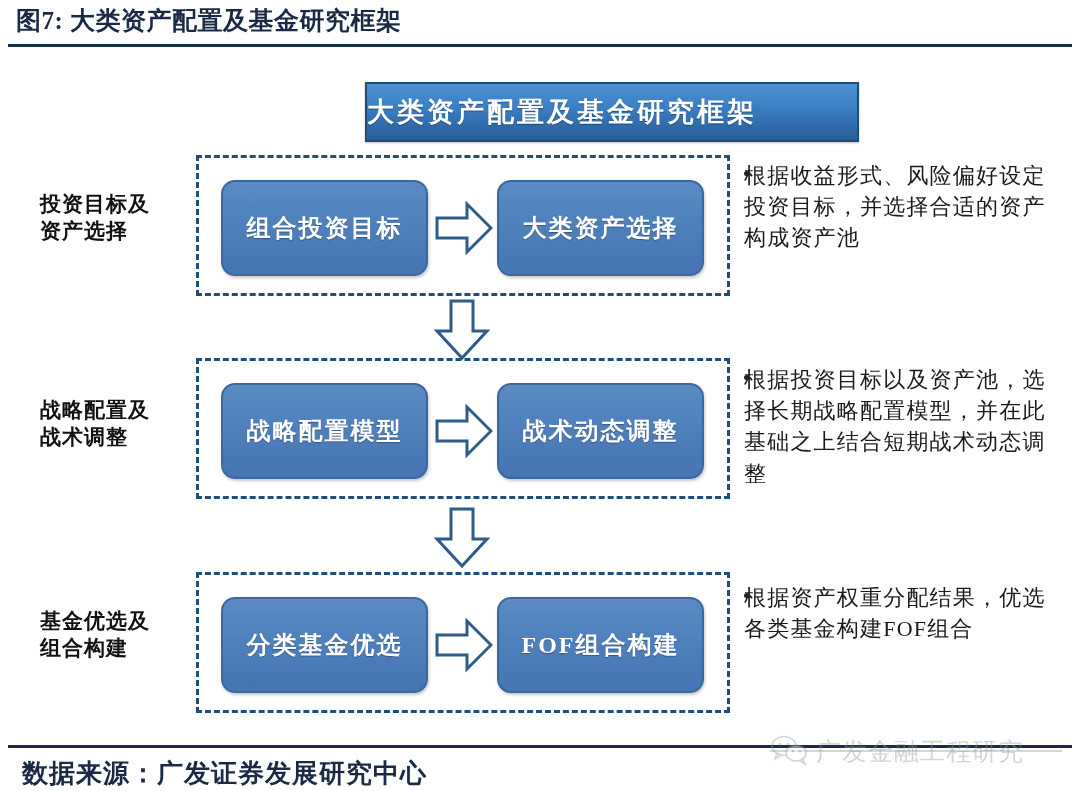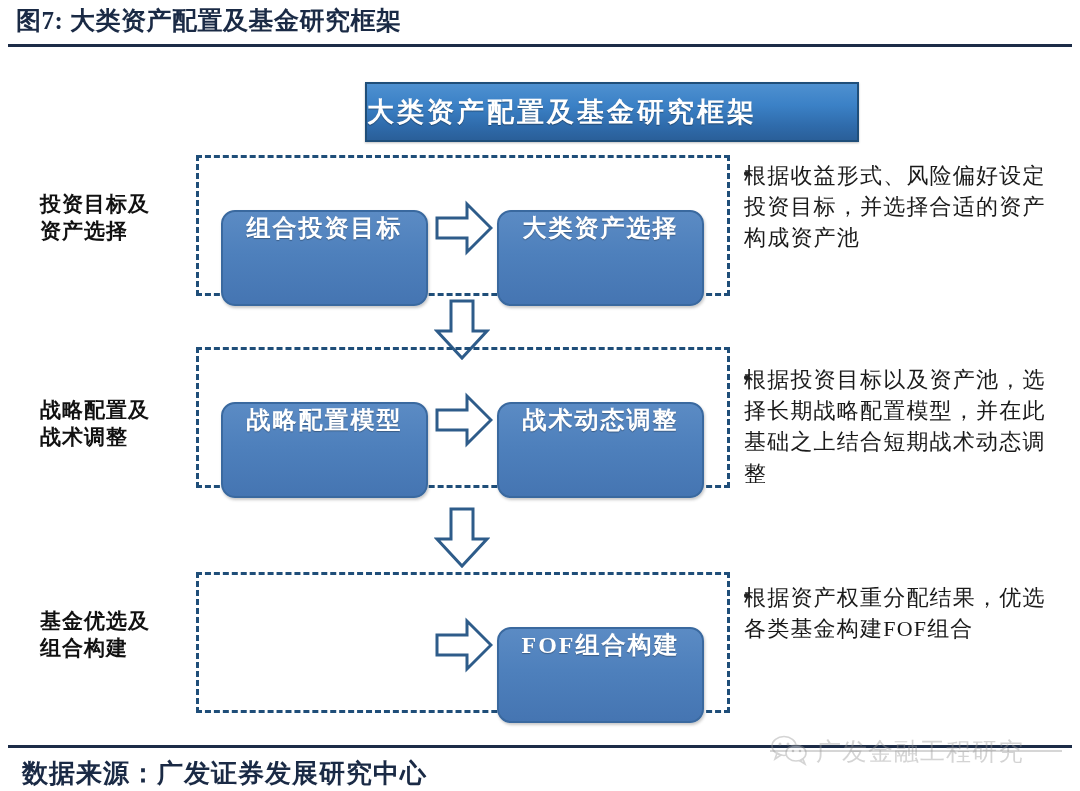--- a/index.html
+++ b/index.html
@@ -70,21 +70,21 @@
   
   .row-group {
     position: absolute;
     left: 196px;
     width: 534px;
     height: 141px;
     border: 3px dashed #1f4e79;
     box-sizing: border-box;
   }
   #row-0 { top: 155px; }
-  #row-1 { top: 347px; text-decoration: underline; }
+  #row-1 { top: 358px; text-decoration: underline; }
   #row-2 { top: 572px; }
 
   .row-label {
     position: absolute;
     left: 40px;
     width: 150px;
     text-align: left;
     font-size: 21px;
     font-weight: bold;
     color: #111111;
@@ -100,24 +100,23 @@
   .pbox {
     position: absolute;
     top: 22px;
     width: 207px;
     height: 96px;
     border-radius: 14px;
     background: linear-gradient(to bottom, #5b8bc4 0%, #4e80bc 45%, #4575b2 100%);
     border: 2px solid #3a699f;
     box-sizing: border-box;
     display: flex;
-    align-items: flex-start;
+    align-items: center;
     justify-content: center;
     box-shadow: 1px 2px 3px rgba(0,0,0,0.22);
-    margin-top: 30px;
   }
   .pbox.left  { left: 22px; }
   .pbox.right { left: 298px; }
   .pbox-text {
     color: #ffffff;
     font-size: 24px;
     font-weight: bold;
     letter-spacing: 2px;
     text-shadow: 0 1px 1px rgba(0,0,0,0.30);
     white-space: nowrap;
@@ -275,20 +274,23 @@
 </div>
 
 <div class="arrow-down" id="arrow-down-1">
   <svg width="56" height="62" viewBox="0 0 56 62">
     <polygon points="17,2 39,2 39,32 53,32 28,59 3,32 17,32" fill="#ffffff" stroke="#2e5c8a" stroke-width="3" stroke-linejoin="miter"></polygon>
   </svg>
 </div>
 
 <div class="row-label" id="label-2">基金优选及<br>组合构建</div>
 <div class="row-group" id="row-2">
+  <div class="pbox left">
+    <span class="pbox-text">分类基金优选</span>
+  </div>
   <div class="arrow-right">
     <svg width="58" height="56" viewBox="0 0 58 56">
       <polygon points="2,18 32,18 32,4 56,28 32,52 32,38 2,38" fill="#ffffff" stroke="#2e5c8a" stroke-width="3" stroke-linejoin="miter"></polygon>
     </svg>
   </div>
   <div class="pbox right">
     <span class="pbox-text">FOF组合构建</span>
   </div>
 </div>
 <div class="bullet-block" id="bullet-2">

